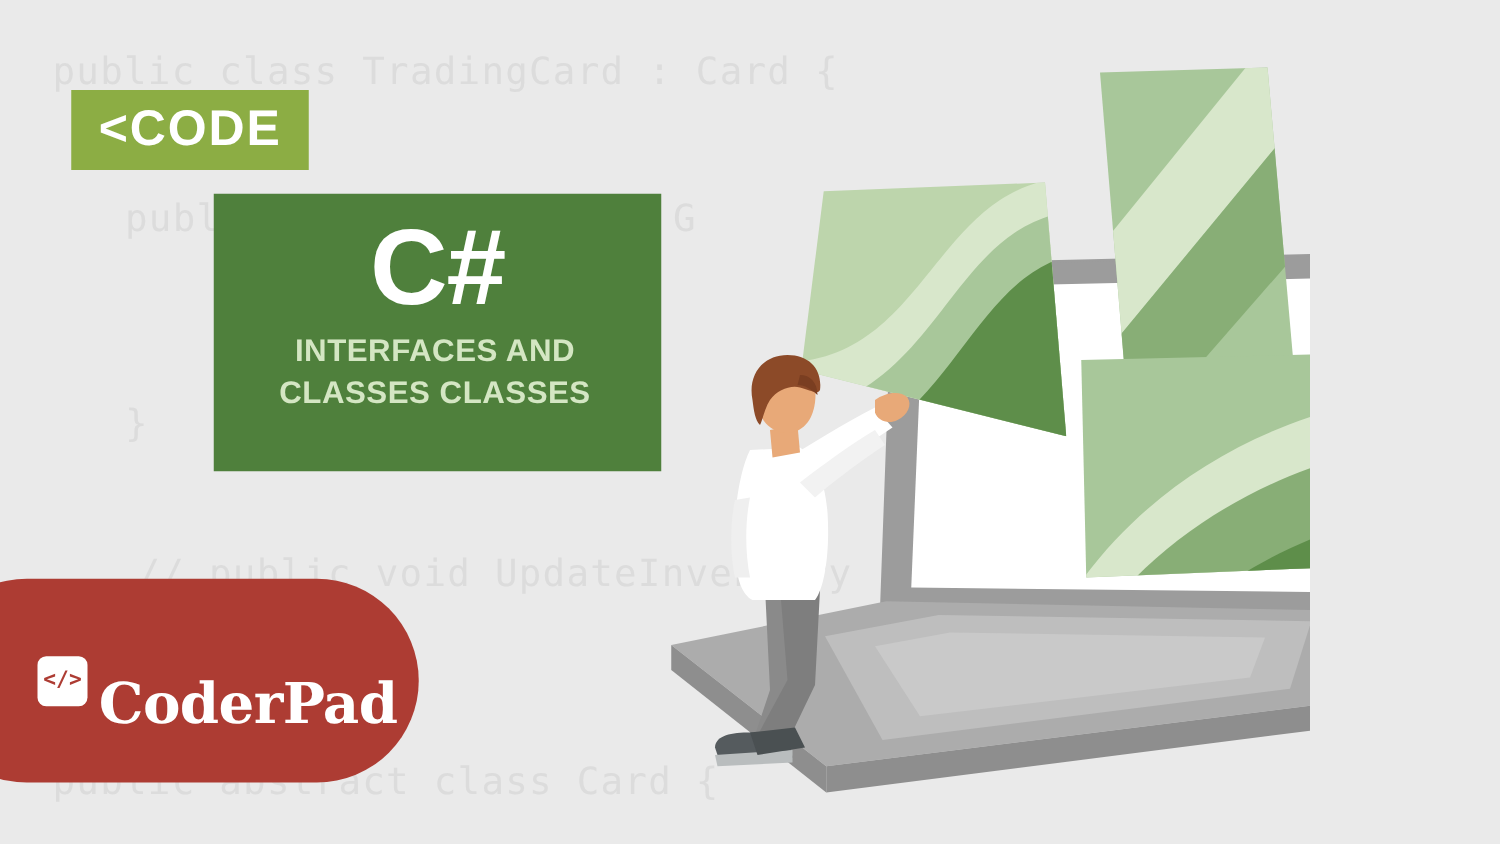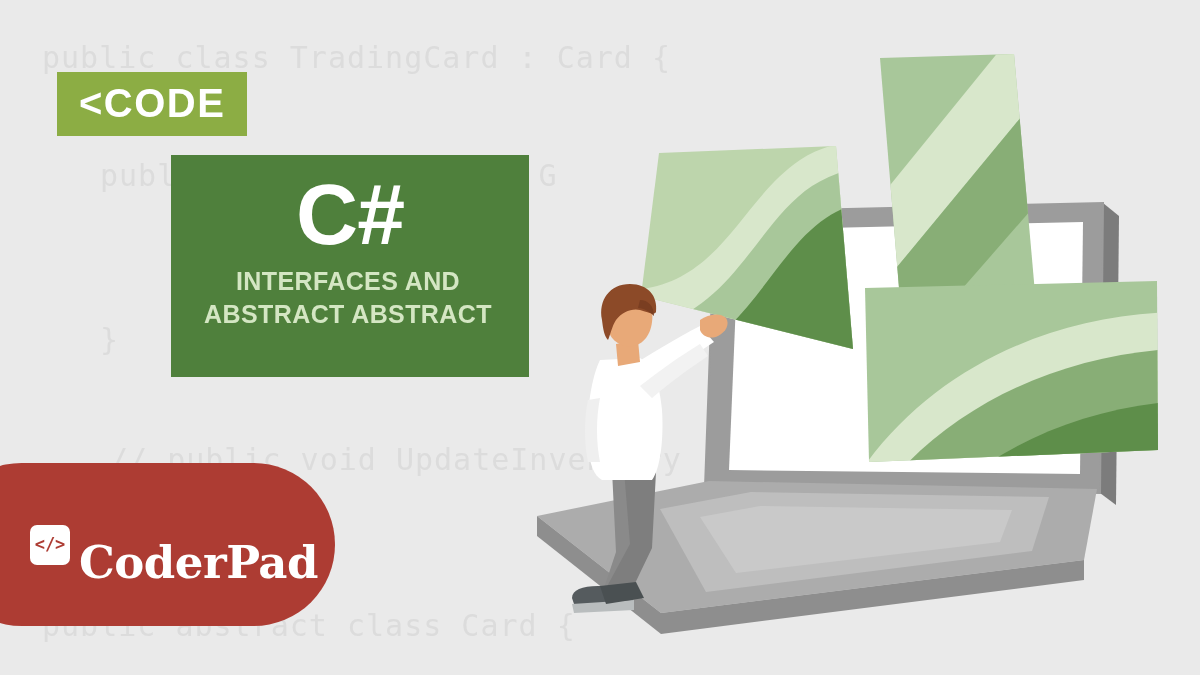--- a/index.html
+++ b/index.html
@@ -1,19 +1,19 @@
 <!DOCTYPE html>
 <html><head>
 <meta charset="utf-8">
 <style>
   html,body{margin:0;padding:0;background:#EAEAEA;}
   body{font-family:"Liberation Sans",sans-serif;}
   #stage{
     position:relative;
-    width:1200px;height:675px;
+    width:1048px;height:675px;
     background:#EAEAEA;
     overflow:hidden;
   }
 
   
   .codebg{
     position:absolute;
     font-family:"DejaVu Sans Mono","Liberation Mono",monospace;
     color:#DCDCDC;
     white-space:pre;
@@ -200,21 +200,21 @@
   </svg>
 
   <div class="tagrow">
     <div class="tag">&lt;CODE</div>
   </div>
 
   <div class="card">
     <div class="card-lang">C#</div>
     <div class="card-sub">
       <div>INTERFACES AND</div>
-      <div>ABSTRACT ABSTRACT</div>
+      <div>CLASSES CLASSES</div>
     </div>
   </div>
 
   <div class="pill">
     <div class="pill-inner">
       <div class="pill-mark">
         <span>&lt;/&gt;</span>
       </div>
       <div class="pill-word">CoderPad</div>
     </div>

